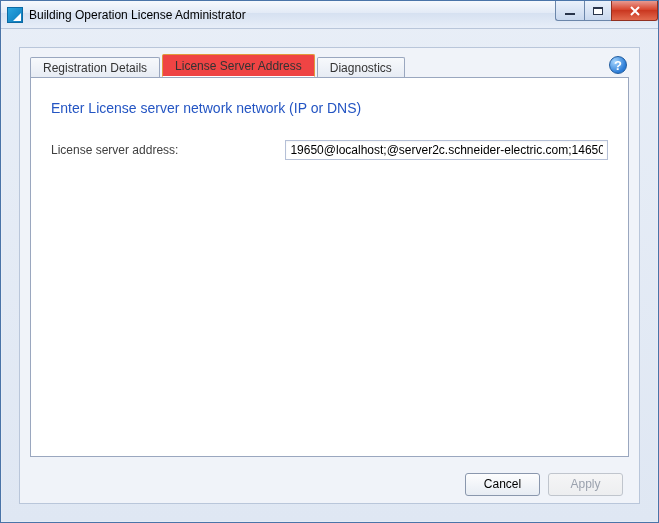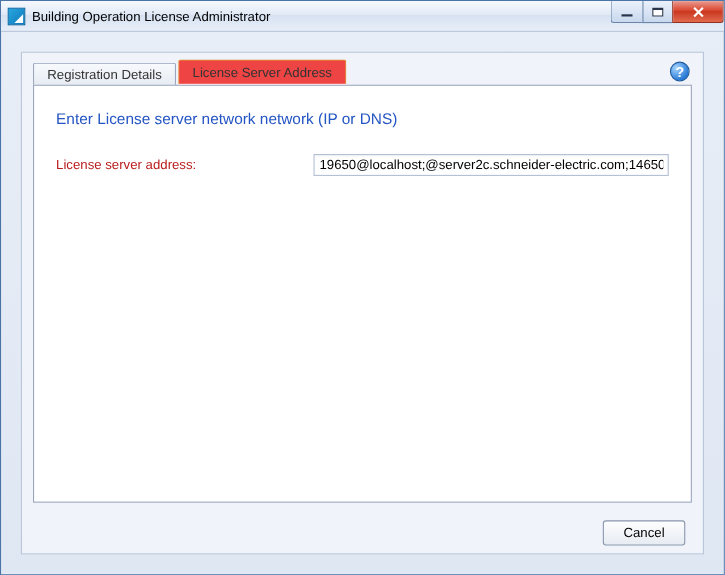--- a/index.html
+++ b/index.html
@@ -111,21 +111,21 @@
       background: #fff;
       border: 1px solid #9aa7bf;
       position: relative;
       padding: 22px 20px;
     }
     .section-title {
       color: #2455c3; font-size: 14px;
       margin-bottom: 24px;
     }
     .field-row { display: flex; align-items: center; }
-    .field-label { width: 240px; color: #b91c1c; font-size: 12px; }
+    .field-label { width: 240px; color: #404040; font-size: 12px; }
     .field-input {
       width: 330px; height: 20px;
       border: 1px solid #b5c0d7;
       padding: 1px 4px;
       font-size: 12px;
       font-family: inherit;
       color: #000;
       box-shadow: inset 0 1px 2px rgba(0,0,0,0.05);
     }
 
@@ -172,26 +172,28 @@
             <path d="M2 1 L10 9 M10 1 L2 9" stroke="#fff" stroke-width="2" fill="none"></path>
           </svg>
       </div>
     </div>
   </div>
 
   <div class="client">
     <div class="tabstrip">
       <div class="tab">Registration Details</div>
       <div class="tab active">License Server Address</div>
+      <div class="tab">Diagnostics</div>
       <div class="help-icon">?</div>
     </div>
     <div class="tab-body">
       <div class="section-title">Enter License server network network (IP or DNS)</div>
       <div class="field-row">
         <div class="field-label">License server address:</div>
         <input type="text" class="field-input" value="19650@localhost;@server2c.schneider-electric.com;14650@192.166.248." style="">
       </div>
     </div>
     <div class="footer">
       <button class="btn">Cancel</button>
+      <button class="btn disabled">Apply</button>
     </div>
   </div>
 </div>
 
 </body></html>

